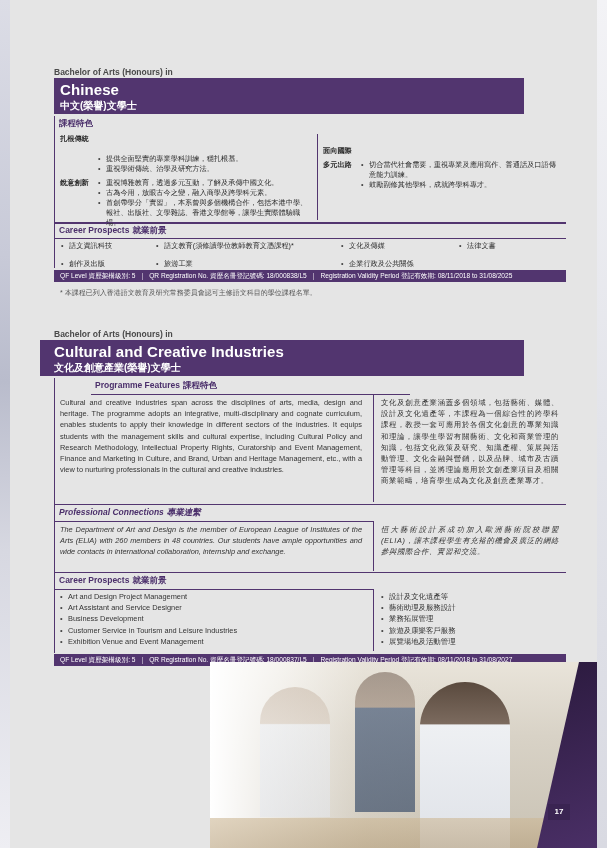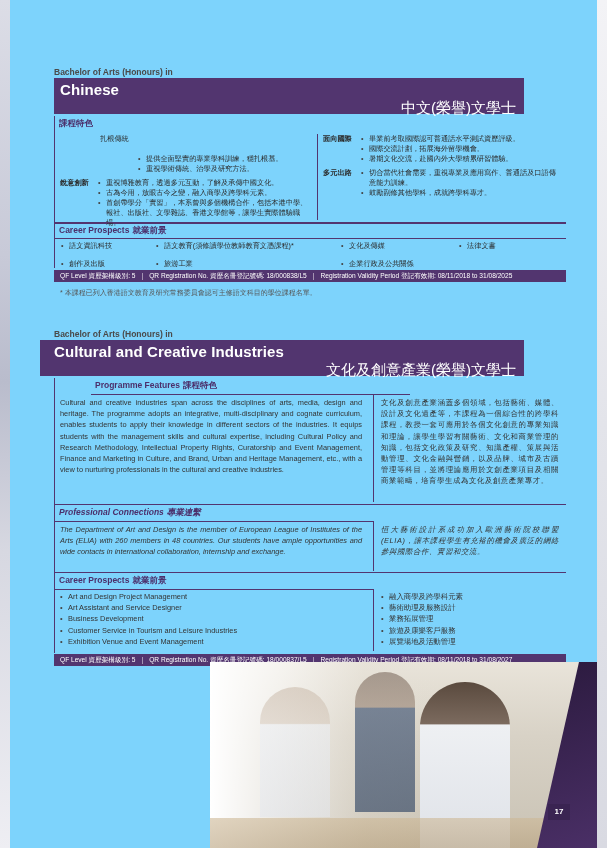--- a/index.html
+++ b/index.html
@@ -5,25 +5,25 @@
   * { box-sizing: border-box; margin: 0; padding: 0; }
   html, body { width: 607px; height: 848px; overflow: hidden; background: #ffffff; }
   body { position: relative; font-family: "Liberation Sans", "DejaVu Sans", sans-serif; color: #2a2a2a; }
 
   .bg-left { position: absolute; left: 0; top: 0; width: 40px; height: 848px;
     background: linear-gradient(180deg, #dcdde6 0%, #c8cad8 30%, #b9bccc 45%, #d7d8e1 65%, #eeeef3 100%); }
   .bg-left::after { content: ""; position: absolute; left: 12px; top: 0; width: 6px; height: 848px;
     background: linear-gradient(180deg, rgba(255,255,255,0.6), rgba(255,255,255,0.1)); }
   .bg-right { position: absolute; right: 0; top: 0; width: 40px; height: 848px;
     background: linear-gradient(180deg, #f3f3f6 0%, #e3e4ea 50%, #d9dae2 100%); }
-  .page { position: absolute; left: 10px; top: 0; width: 587px; height: 848px; background: #7dd3fc; }
+  .page { position: absolute; left: 10px; top: 0; width: 587px; height: 848px; background: #e5e5e5; }
   .prog-kicker { position: absolute; font-size: 8.5px; font-weight: bold; color: #4a4a4a; }
   .title-bar { position: absolute; background: #52356f; color: #fff; padding: 3px 8px 3px 6px; }
   .title-bar .en { font-size: 15px; font-weight: bold; letter-spacing: 0.1px; }
-  .title-bar .zh { font-size: 15px; font-weight: normal; margin-top: 1px; text-align: right; }
+  .title-bar .zh { font-size: 10px; font-weight: bold; margin-top: 1px; }
 
   .section-box { position: absolute; border: 1px solid #52356f; border-left-width: 1px; }
   .sec-head { font-size: 8.5px; font-weight: bold; color: #4b2f6b; padding: 2px 4px; border-bottom: 1px solid #52356f; }
   .sec-head .zh { margin-left: 3px; }
 
   .small { font-size: 7.2px; line-height: 10px; }
   .bullets { list-style: none; }
   .bullets li { position: relative; padding-left: 8px; }
   .bullets li::before { content: "•"; position: absolute; left: 0; color: #444; }
 
@@ -56,44 +56,39 @@
   <div class="prog-kicker" style="left:44px; top:67px;">Bachelor of Arts (Honours) in</div>
   <div class="title-bar" style="left:44px; top:78px; width:470px; height:36px;">
     <div class="en">Chinese</div>
     <div class="zh">中文(榮譽)文學士</div>
   </div>
 
   <div class="section-box" style="left:44px; top:116px; width:512px; height:108px; border-top:none; border-right:none;">
     <div class="sec-head" style="border-bottom:none;">課程特色</div>
     <div style="position:absolute; left:5px; top:18px; width:250px;">
       <div style="display:flex;">
-        <div class="small" style="font-weight:normal; width:38px; flex:none;margin-left:40px;">扎根傳統</div>
+        <div class="small" style="font-weight:bold; width:38px; flex:none;">扎根傳統</div>
         <ul class="bullets small" style="flex:1;margin-top:20px;">
           <li>提供全面堅實的專業學科訓練，穩扎根基。</li>
           <li>重視學術傳統、治學及研究方法。</li>
         </ul>
       </div>
       <div style="display:flex; margin-top:4px;">
         <div class="small" style="font-weight:bold; width:38px; flex:none;">銳意創新</div>
         <ul class="bullets small" style="flex:1;">
           <li>重視博雅教育，透過多元互動，了解及承傳中國文化。</li>
           <li>古為今用，放眼古今之變，融入商學及跨學科元素。</li>
           <li>首創帶學分「實習」，本系曾與多個機構合作，包括本港中學、報社、出版社、文學雜誌、香港文學館等，讓學生實際體驗職場。</li>
         </ul>
       </div>
     </div>
     <div class="vdiv" style="left:262px; top:18px; height:86px;"></div>
     <div style="position:absolute; left:268px; top:18px; width:240px;">
-      <div style="display:flex;">
+      <div style="display:flex;margin-top:12px;">
         <div class="small" style="font-weight:bold; width:38px; flex:none;">面向國際</div>
-        <ul class="bullets small" style="flex:1;">
-          <li>畢業前考取國際認可普通話水平測試資歷評級。</li>
-          <li>國際交流計劃，拓展海外留學機會。</li>
-          <li>暑期文化交流，赴國內外大學積累研習體驗。</li>
-        </ul>
       </div>
       <div style="display:flex; margin-top:4px;">
         <div class="small" style="font-weight:bold; width:38px; flex:none;">多元出路</div>
         <ul class="bullets small" style="flex:1;">
           <li>切合當代社會需要，重視專業及應用寫作、普通話及口語傳意能力訓練。</li>
           <li>鼓勵副修其他學科，成就跨學科專才。</li>
         </ul>
       </div>
     </div>
   </div>
@@ -149,21 +144,21 @@
     </div>
     <ul class="bullets body-text" style="position:absolute; left:5px; top:18px; width:300px; text-align:left;">
       <li>Art and Design Project Management</li>
       <li>Art Assistant and Service Designer</li>
       <li>Business Development</li>
       <li>Customer Service in Tourism and Leisure Industries</li>
       <li>Exhibition Venue and Event Management</li>
     </ul>
     <div class="vdiv" style="left:318px; top:16px; height:62px;"></div>
     <ul class="bullets body-text" style="position:absolute; left:326px; top:18px; width:178px; text-align:left;">
-      <li>融入商學及跨學科元素</li>
+      <li>設計及文化遺產等</li>
       <li>藝術助理及服務設計</li>
       <li>業務拓展管理</li>
       <li>旅遊及康樂客戶服務</li>
       <li>展覽場地及活動管理</li>
     </ul>
   </div>
 
   <div class="qf-bar" style="left:44px; top:654px; width:512px;">
     <span>QF Level 資歷架構級別: 5</span><span class="sep">|</span><span>QR Registration No. 資歷名冊登記號碼: 18/000837/L5</span><span class="sep">|</span><span>Registration Validity Period 登記有效期: 08/11/2018 to 31/08/2027</span>
   </div>

